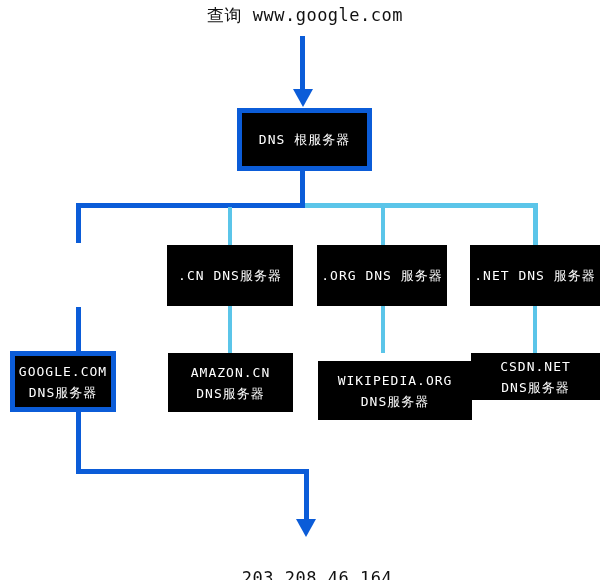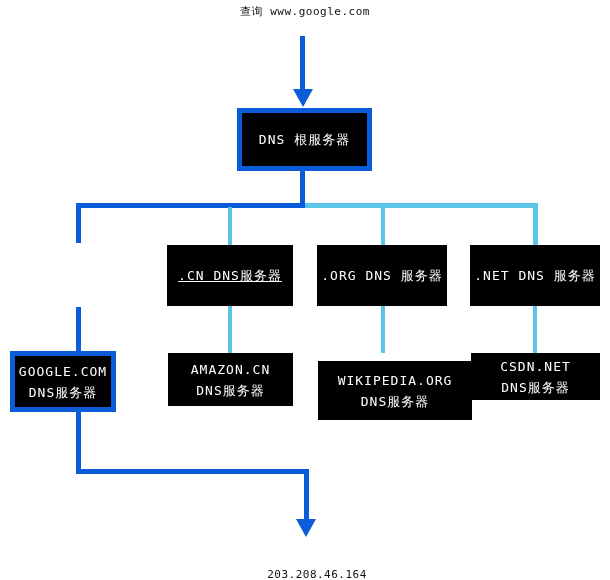--- a/index.html
+++ b/index.html
@@ -2,21 +2,21 @@
 <html><head>
 <meta charset="utf-8">
 <style>
   html,body{margin:0;padding:0;background:#ffffff;}
   .canvas{
     position:relative;width:610px;height:580px;background:#ffffff;overflow:hidden;
     font-family:"DejaVu Sans Mono","Liberation Mono",monospace;
   }
   .label-dark{
     position:absolute;left:0;right:0;text-align:center;color:#111111;
-    font-size:11px;letter-spacing:0.5px;white-space:pre;
+    font-size:17px;letter-spacing:0.5px;white-space:pre;
   }
   .node{
     position:absolute;background:#000000;color:#ffffff;
     display:flex;flex-direction:column;align-items:center;justify-content:center;
     font-size:13px;letter-spacing:1px;line-height:21px;text-align:center;
     box-sizing:border-box;white-space:pre;
   }
   .node.hl{border:5px solid #0B5CD8;}
   .line-d{position:absolute;background:#0B5CD8;}
   .line-c{position:absolute;background:#5BC5E9;}
@@ -43,40 +43,40 @@
   <div class="line-d" style="left:300px;top:171px;width:5px;height:34px;"></div>
 
   <div class="line-d" style="left:76px;top:203px;width:229px;height:5px;"></div>
   <div class="line-c" style="left:305px;top:203px;width:233px;height:5px;"></div>
 
   <div class="line-d" style="left:76px;top:203px;width:5px;height:40px;"></div>
   <div class="line-c" style="left:228px;top:207px;width:4px;height:38px;"></div>
   <div class="line-c" style="left:381px;top:207px;width:4px;height:38px;"></div>
   <div class="line-c" style="left:533px;top:203px;width:5px;height:42px;"></div>
 
-  <div class="node" style="left:167px;top:245px;width:126px;height:61px;text-decoration:underline;">
+  <div class="node" style="left:167px;top:245px;width:126px;height:61px;">
     <span>.CN DNS服务器</span>
   </div>
   <div class="node" style="left:470px;top:245px;width:130px;height:61px;">
     <span>.NET DNS 服务器</span>
   </div>
   <div class="node" style="left:317px;top:245px;width:130px;height:61px;">
     <span>.ORG DNS 服务器</span>
   </div>
 
   <div class="line-d" style="left:76px;top:307px;width:5px;height:44px;"></div>
   <div class="line-c" style="left:228px;top:306px;width:4px;height:47px;"></div>
   <div class="line-c" style="left:381px;top:306px;width:4px;height:47px;"></div>
   <div class="line-c" style="left:533px;top:306px;width:4px;height:47px;"></div>
 
   <div class="node hl" style="left:10px;top:351px;width:106px;height:61px;">
     <span>GOOGLE.COM</span>
     <span>DNS服务器</span>
   </div>
-  <div class="node" style="left:168px;top:353px;width:125px;height:53px;">
+  <div class="node" style="left:168px;top:353px;width:125px;height:59px;">
     <span>AMAZON.CN</span>
     <span>DNS服务器</span>
   </div>
   <div class="node" style="left:318px;top:361px;width:154px;height:59px;">
     <span>WIKIPEDIA.ORG</span>
     <span>DNS服务器</span>
   </div>
   <div class="node" style="left:471px;top:353px;width:129px;height:47px;">
     <span>CSDN.NET</span>
     <span>DNS服务器</span>

